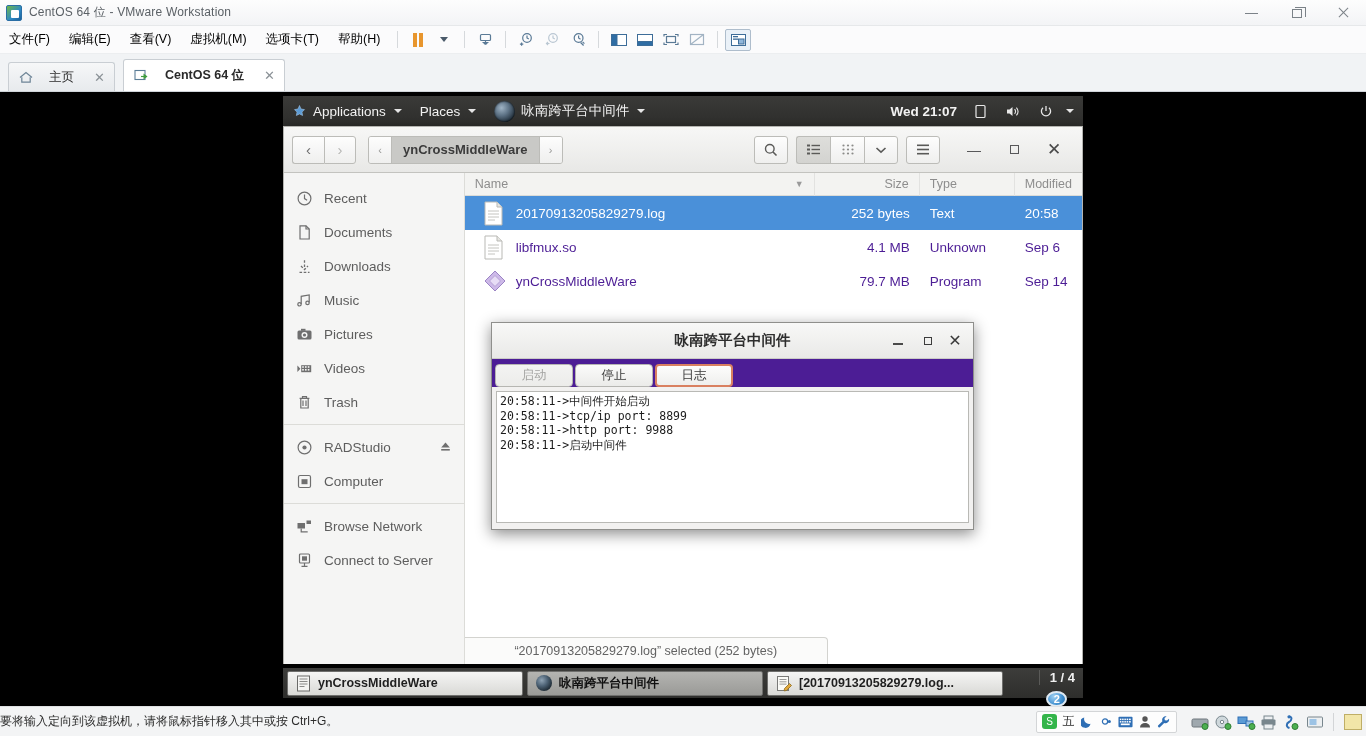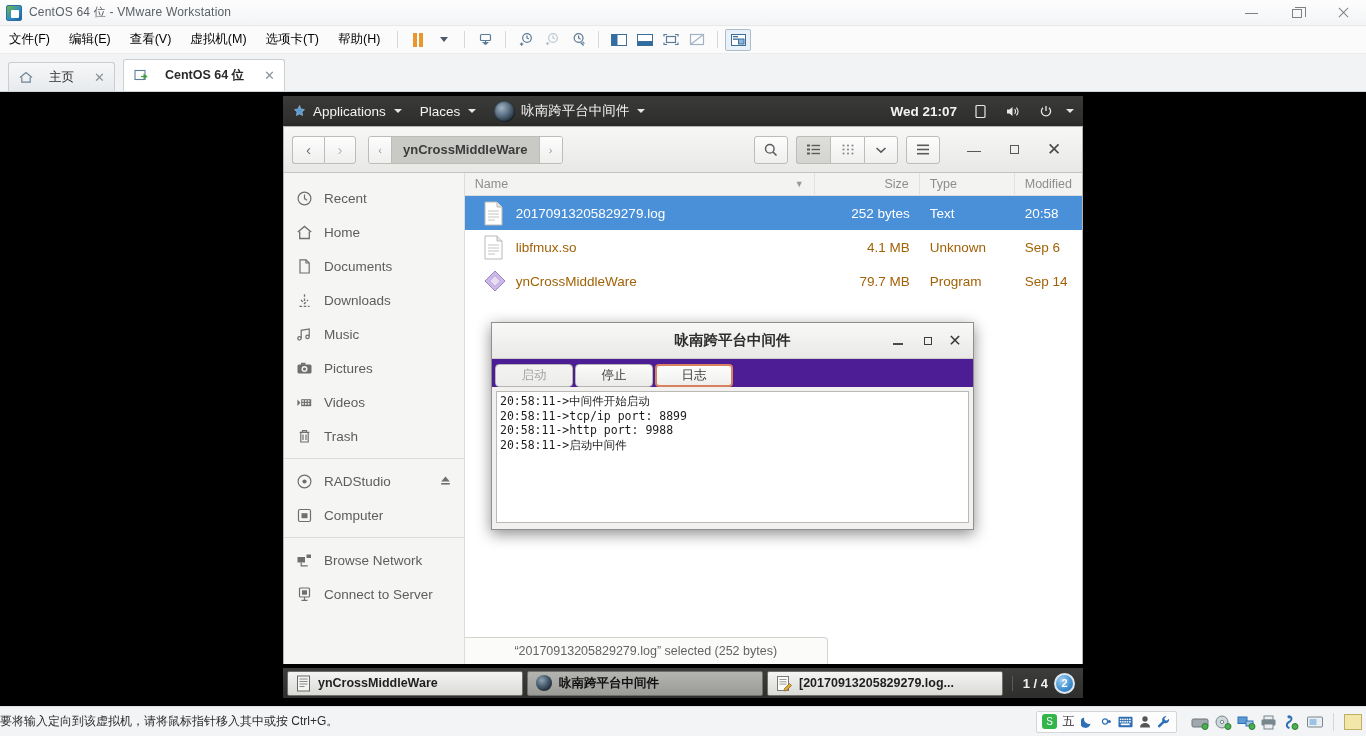--- a/index.html
+++ b/index.html
@@ -145,21 +145,21 @@
     display: flex; height: 23px; background: #f3f3f1; border-bottom: 1px solid #dcdcd8;
     font-size: 12.5px; color: #8d8d8d; align-items: center;
   }
   .col-head > div { padding: 0 10px; }
   .ch-name { width: 350px; display:flex; align-items:center; border-right: 1px solid #e2e2e0; height:23px;gap:12px;}
   .ch-sort { margin-left: auto; font-size: 9px; color:#9a9a9a; }
   .ch-size { width: 105px; text-align: right; border-right: 1px solid #e2e2e0; height:23px; line-height:23px;}
   .ch-type { width: 95px; border-right: 1px solid #e2e2e0; height:23px; line-height:23px;}
   .ch-mod  { flex:1; height:23px; line-height:23px;}
 
-  .frow { display: flex; align-items: center; height: 34px; font-size: 13.5px; color: #a16207; }
+  .frow { display: flex; align-items: center; height: 34px; font-size: 13.5px; color: #4c1d95; }
   .frow.sel { background: #4a90d9; color: #ffffff; }
   .fr-name { width: 350px; display: flex; align-items: center; gap: 11px; padding-left: 18px; }
   .fr-size { width: 105px; text-align: right; padding-right: 10px; }
   .fr-type { width: 95px; padding-left: 10px; }
   .fr-mod  { flex: 1; padding-left: 10px; }
   .ficon { width: 22px; height: 25px; flex:none; }
 
   .nt-status {
     position: absolute; left: 0; bottom: 0; width: 363px; height: 27px;
     background: #fbfbfa; border: 1px solid #d3d3cf; border-left: none; border-bottom: none;
@@ -202,21 +202,21 @@
   }
   .tb-win {
     height: 25px; display:flex; align-items:center; gap:7px; padding: 0 8px; margin: 0 2px;
     font-size: 12.5px; font-weight: bold; color: #1f1f1f;
     background: linear-gradient(#f5f5f4,#d9d9d6); border: 1px solid #6e6e6c; border-radius: 2px;
     width: 236px; overflow: hidden; white-space: nowrap;
   }
   .tb-win.focus { background: linear-gradient(#b4b4b1,#9a9a97); color:#111; }
   .tb-pager {
     margin-left: auto; display:flex; align-items:center; gap:6px; padding: 0 6px; height: 26px;
-    color: #f0f0f0; font-size: 13px; font-weight: bold;
+    color: #f0f0f0; font-size: 13px; font-weight: bold; flex-direction: column;
   }
   .pager-box { border-left: 1px solid #5a5a58; padding-left: 10px; }
   .ws-badge {
     width: 21px; height: 21px; border-radius: 50%;
     background: radial-gradient(circle at 35% 30%, #9fd0f2, #3f8fd0 60%, #2a6ba3);
     border: 2px solid #dfe9f2; color:#fff; font-size:11px; display:flex;align-items:center;justify-content:center;
   }
 
   
   .vm-status {
@@ -489,29 +489,20 @@
 
       <div class="nt-sidebar">
         <div class="sb-item">
           <span class="sbi">
               <svg width="17" height="17" viewBox="0 0 17 17">
                 <circle cx="8.5" cy="8.5" r="6.4" fill="none" stroke="#6f6f6f" stroke-width="1.2"></circle>
                 <path d="M8.5 4.6v4l2.6 1.6" fill="none" stroke="#6f6f6f" stroke-width="1.2"></path>
               </svg>
             </span>
           <span>Recent</span>
-        </div>
-        <div class="sb-item">
-          <span class="sbi">
-              <svg width="17" height="17" viewBox="0 0 17 17">
-                <path d="M1.8 8L8.5 2.4 15.2 8" fill="none" stroke="#6f6f6f" stroke-width="1.3"></path>
-                <path d="M3.7 7.6v6.9h9.6V7.6" fill="none" stroke="#6f6f6f" stroke-width="1.3"></path>
-              </svg>
-            </span>
-          <span>Home</span>
         </div>
         <div class="sb-item">
           <span class="sbi">
               <svg width="17" height="17" viewBox="0 0 17 17">
                 <path d="M4 1.8h6l3.2 3.2v10H4z" fill="none" stroke="#6f6f6f" stroke-width="1.2"></path>
                 <path d="M10 1.8V5h3.2" fill="none" stroke="#6f6f6f" stroke-width="1.2"></path>
               </svg>
             </span>
           <span>Documents</span>
         </div>

